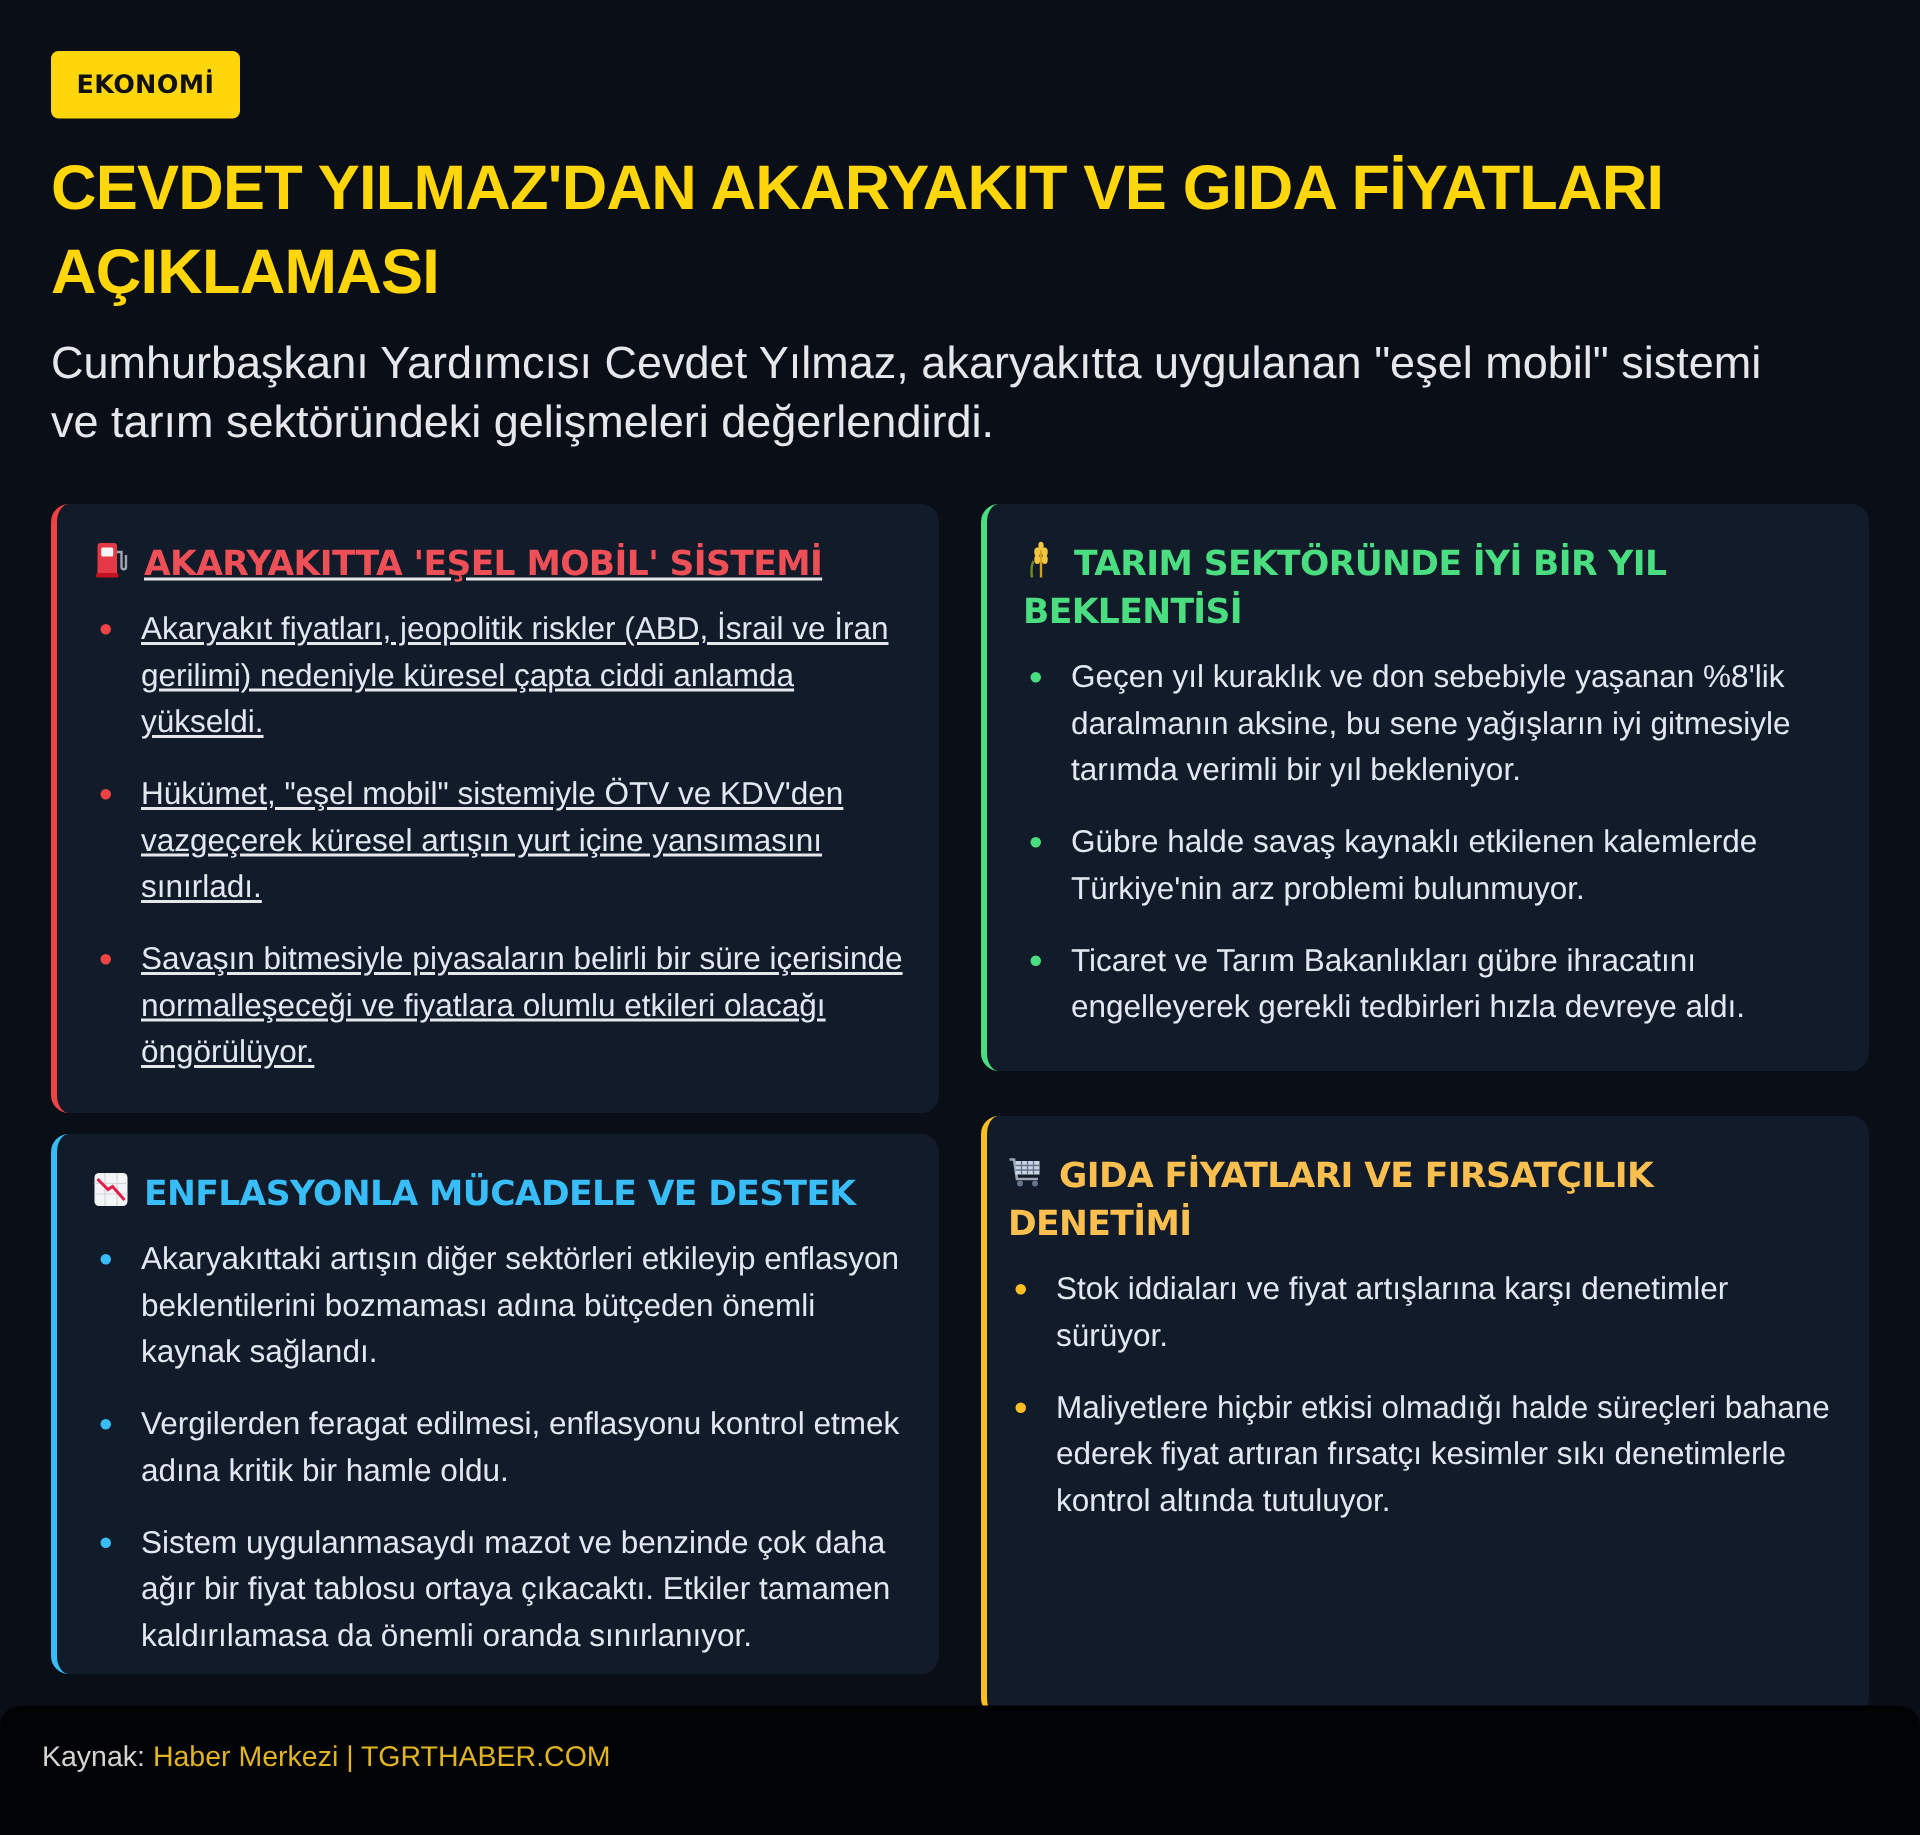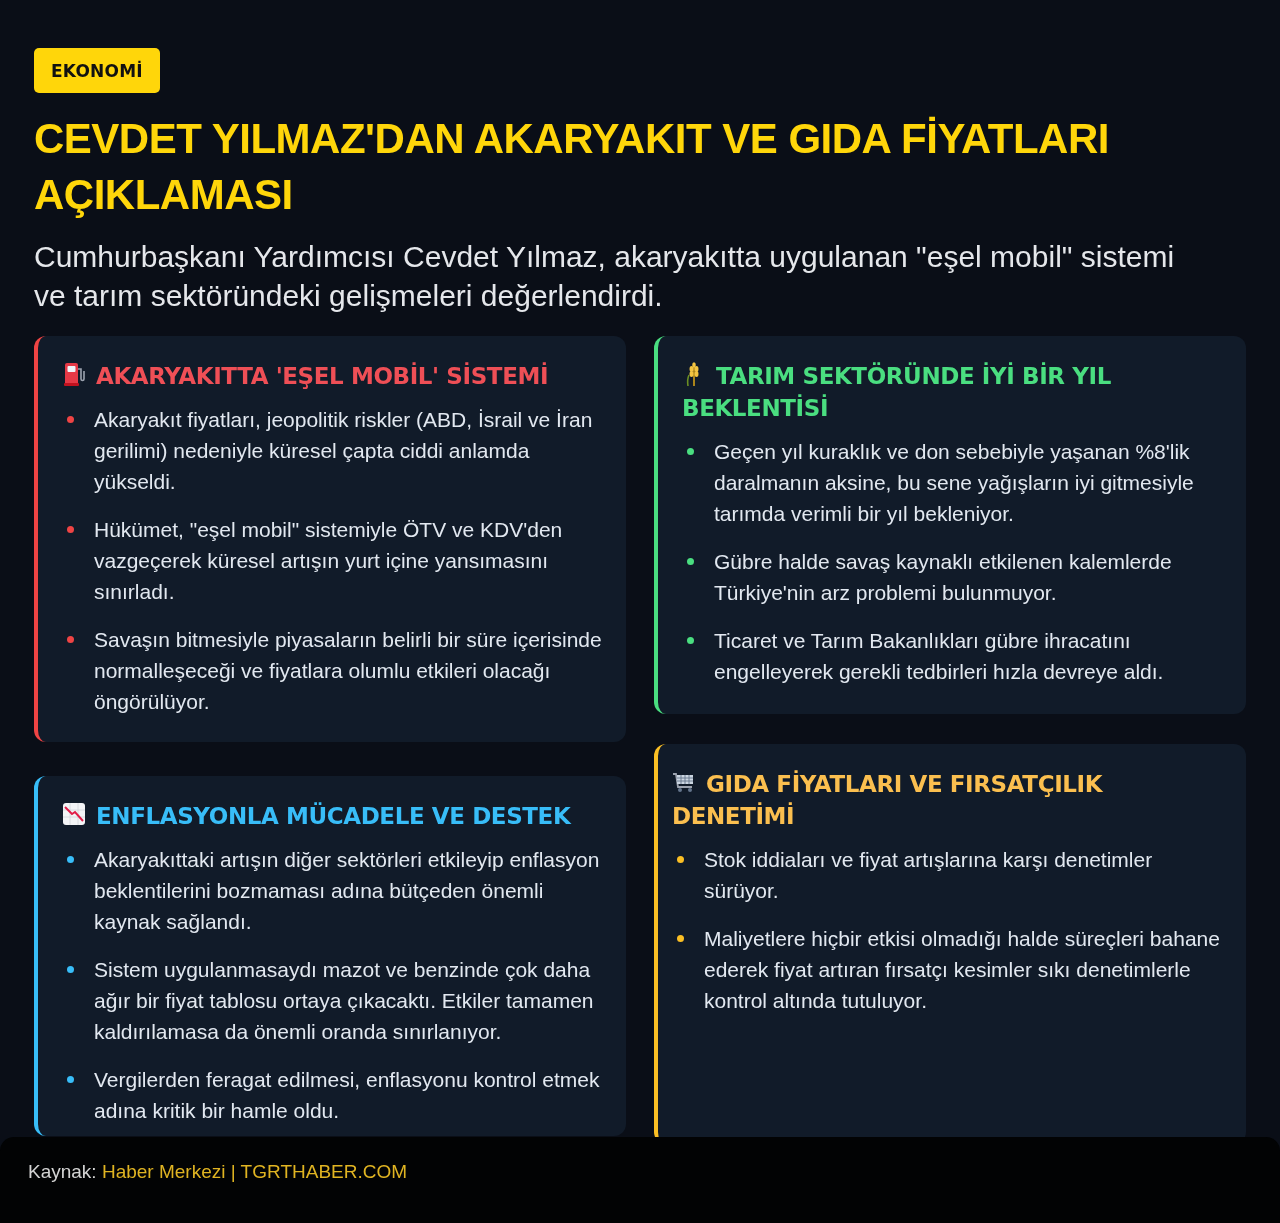--- a/index.html
+++ b/index.html
@@ -9,21 +9,21 @@
       background: #0a0e17;
       overflow: hidden;
     }
     body {
       position: relative;
       font-family: "Liberation Sans", "DejaVu Sans", sans-serif;
       color: #e5e7eb;
     }
     .page {
       position: absolute;
-      left: 0; top: 14px;
+      left: 0; top: 0;
       width: 1280px;
       padding: 34px 34px 0 34px;
     }
     .badge {
       display: inline-block;
       background: #ffd60a;
       color: #111;
       font-family: "DejaVu Sans", sans-serif;
       font-weight: bold;
       font-size: 17px;
@@ -57,23 +57,23 @@
       width: 1212px;
     }
     .card {
       position: absolute;
       background: #111b29;
       border-radius: 12px;
       border-left: 4px solid;
       padding: 24px 22px 24px 24px;
       width: 592px;
     }
-    .card.red { left: 0; top: 0; height: 406px; border-left-color: #ef4444; }
+    .card.red { left: 0; top: 0; height: 406px; border-left-color: #ef4444; text-decoration: underline; }
     .card.green { left: 620px; top: 0; height: 378px; border-left-color: #4ade80; }
-    .card.blue { left: 0; top: 440px; height: 360px; border-left-color: #38bdf8; }
+    .card.blue { left: 0; top: 420px; height: 360px; border-left-color: #38bdf8; }
     .card.orange { left: 620px; top: 408px; height: 400px; border-left-color: #fbbf24; padding-left: 14px; }
 
     .card-title {
       font-family: "DejaVu Sans", sans-serif;
       font-weight: bold;
       font-size: 23px;
       line-height: 32px;
       letter-spacing: -0.4px;
       display: block;
       margin-bottom: 12px;
@@ -188,22 +188,22 @@
       <span class="card-icon">
         <svg viewBox="0 0 24 26">
           <rect x="1" y="2" width="22" height="22" rx="3" fill="#f3f4f6"></rect>
           <path d="M1 9 H23 M1 16 H23 M8 2 V24 M16 2 V24" stroke="#d1d5db" stroke-width="0.8"></path>
           <path d="M3 6 L10 13 L13 11 L21 20" stroke="#e11d48" stroke-width="2" fill="none"></path>
         </svg>
       </span><span>ENFLASYONLA MÜCADELE VE DESTEK</span>
     </h2>
     <ul class="points">
       <li><span class="dot"></span><span>Akaryakıttaki artışın diğer sektörleri etkileyip enflasyon beklentilerini bozmaması adına bütçeden önemli kaynak sağlandı.</span></li>
+      <li><span class="dot"></span><span>Vergilerden feragat edilmesi, enflasyonu kontrol etmek adına kritik bir hamle oldu.</span></li>
       <li><span class="dot"></span><span>Sistem uygulanmasaydı mazot ve benzinde çok daha ağır bir fiyat tablosu ortaya çıkacaktı. Etkiler tamamen kaldırılamasa da önemli oranda sınırlanıyor.</span></li>
-      <li><span class="dot"></span><span>Vergilerden feragat edilmesi, enflasyonu kontrol etmek adına kritik bir hamle oldu.</span></li>
     </ul>
   </section>
 
   <section class="card orange">
     <h2 class="card-title">
       <span class="card-icon">
         <svg viewBox="0 0 24 26">
           <path d="M1 5 H4 L6 18 H20" stroke="#9ca3af" stroke-width="1.8" fill="none"></path>
           <rect x="5" y="6" width="16" height="9" fill="#cbd5e1"></rect>
           <path d="M5 9 H21 M5 12 H21 M9 6 V15 M13 6 V15 M17 6 V15" stroke="#64748b" stroke-width="0.9"></path>

